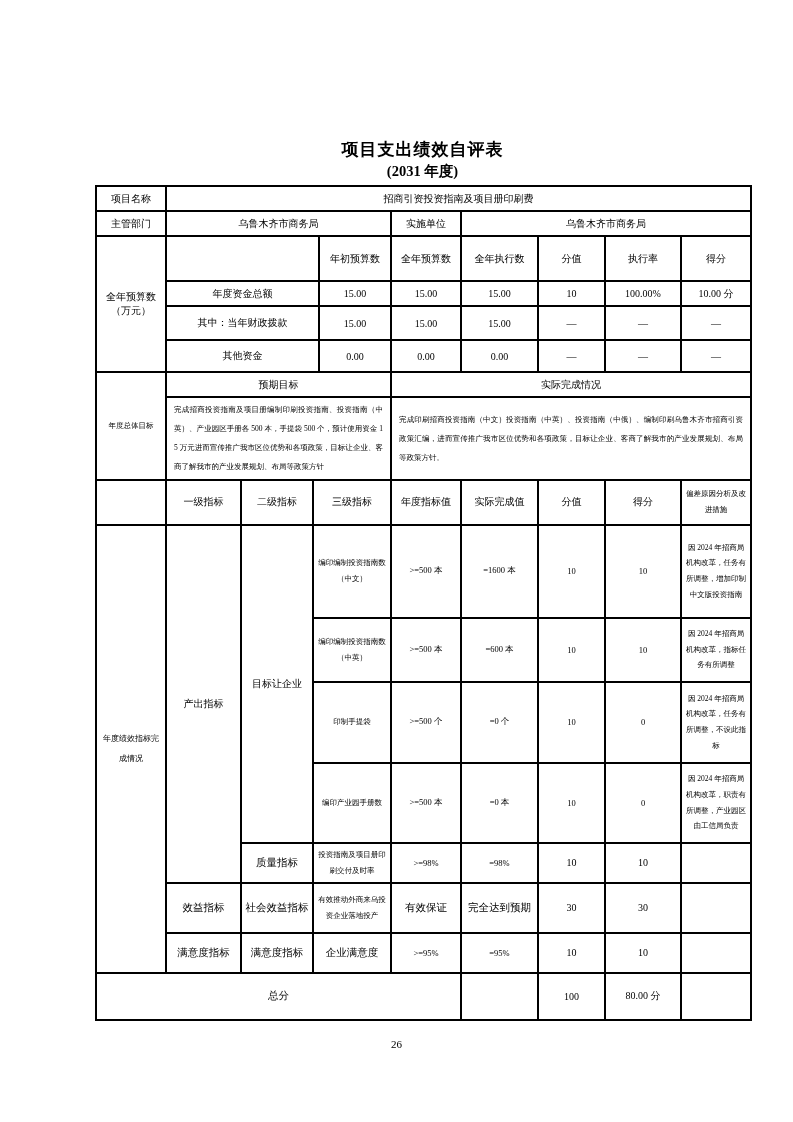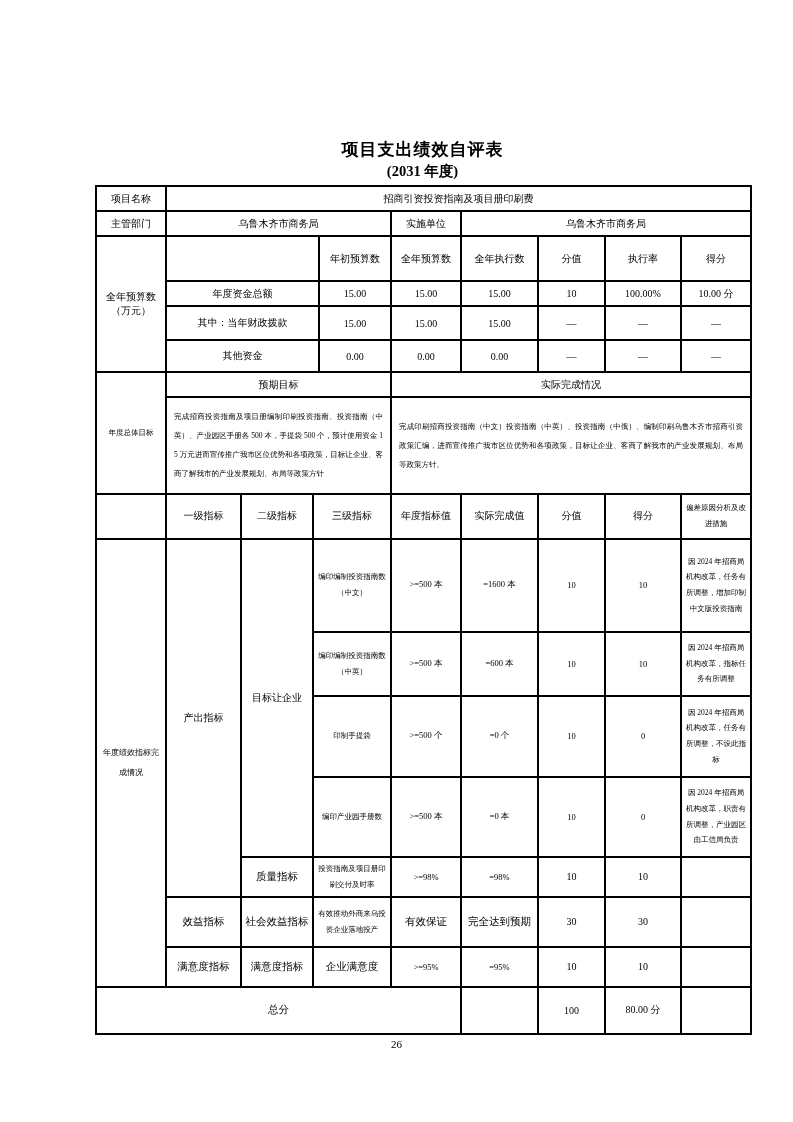--- a/index.html
+++ b/index.html
@@ -39,21 +39,21 @@
   .h81 td { height: 81px; }
   .h80 td { height: 80px; }
   .h40 td { height: 40px; }
   .h50 td { height: 50px; }
   .h47 td { height: 47px; }
 
   .pre { white-space: pre-line; }
   .hd8 { font-size: 10px; }
   .sm { font-size: 7.5px; line-height: 2.1; }
   .num { font-size: 8.5px; }
-  .goal { font-size: 7.5px; line-height: 2.55; text-align: justify; text-align-last: left; padding: 9px 7px; }
+  .goal { font-size: 7.5px; line-height: 2.55; text-align: justify; text-align-last: left; padding: 2px 7px; }
   .seclabel { font-size: 8px; line-height: 2.4; }
   .big { font-size: 10.5px; }
 
   .pageno { position: absolute; left: 0; right: 0; top: 1038px; text-align: center; font-size: 11px; }
 </style>
 </head>
 <body>
 
 <div class="sheet">
   <div class="doc">

